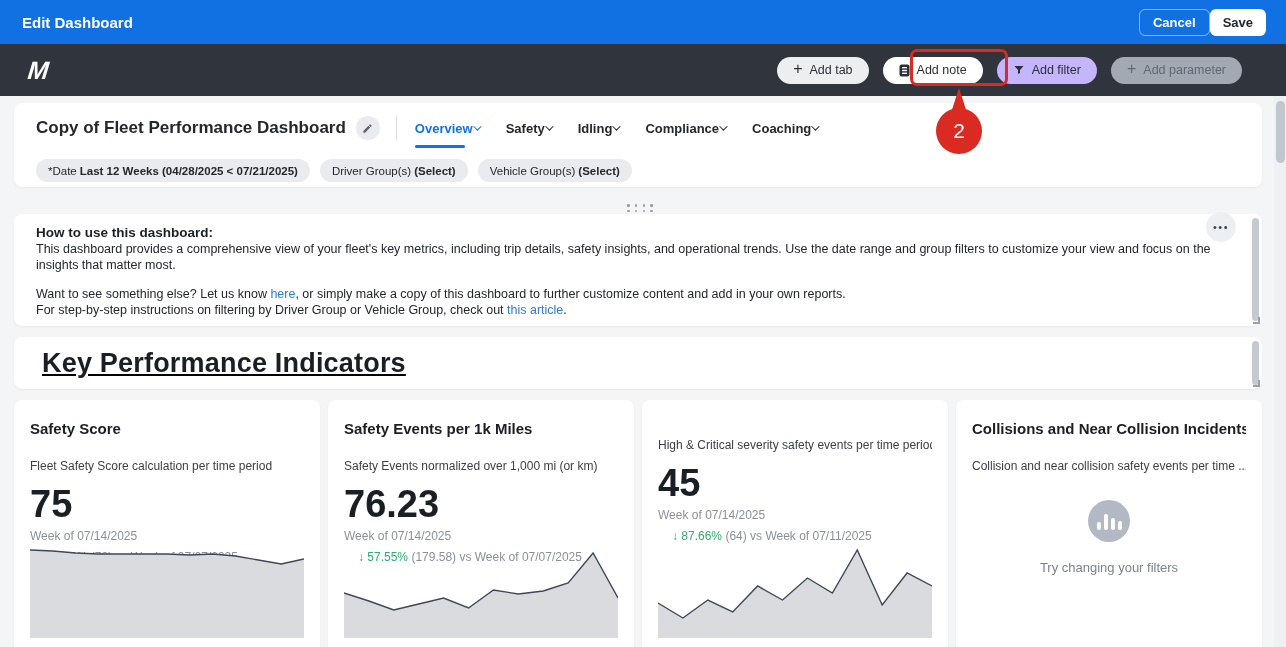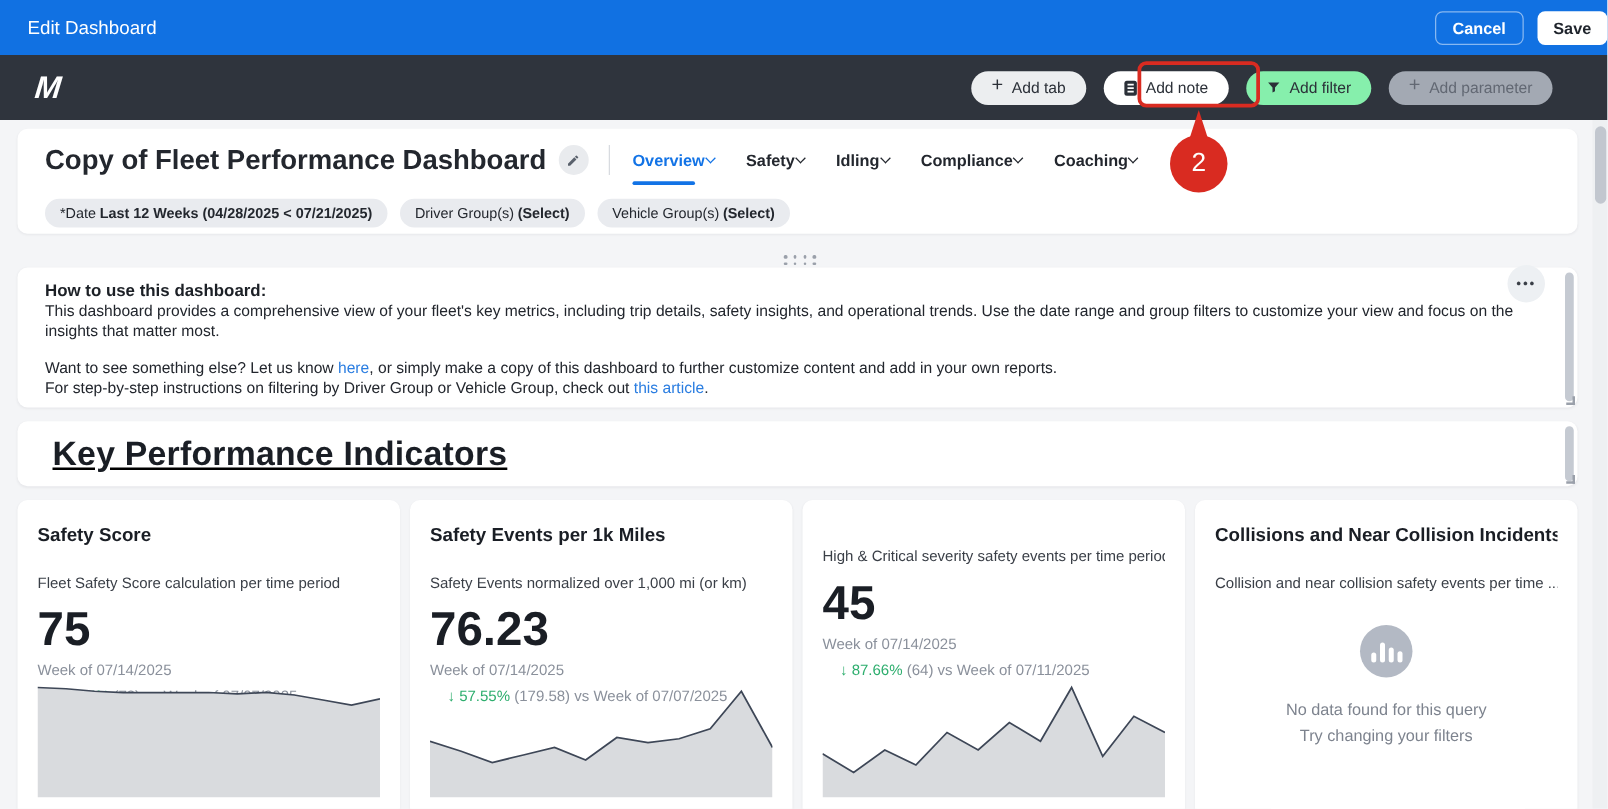--- a/index.html
+++ b/index.html
@@ -1,50 +1,50 @@
 <!DOCTYPE html>
 <html><head>
 <meta charset="utf-8">
 <style>
   * { margin:0; padding:0; box-sizing:border-box; }
   html,body { width:1286px; height:647px; }
   body { font-family:"Liberation Sans", sans-serif; background:#f4f5f7; position:relative; overflow:hidden; }
 
   
   .edit-bar { position:absolute; left:0; top:0; width:1286px; height:44px; background:#1171e2; display:flex; align-items:center; }
-  .edit-title { color:#fff; font-size:15px; font-weight:400; margin-left:22px; }
-  .edit-actions { margin-left:auto; display:flex; gap:11px; }
+  .edit-title { color:#fff; font-size:15px; font-weight:700; margin-left:22px; }
+  .edit-actions { margin-left:auto; margin-right:20px; display:flex; }
   .btn-cancel { height:27px; padding:0 13px; border-radius:6px; border:1px solid rgba(255,255,255,.5); background:transparent; color:#fff; font-size:13px; font-weight:700; font-family:inherit; cursor:pointer; }
   .btn-save { height:27px; padding:0 13px; border-radius:6px; border:none; background:#fff; color:#1f242c; font-size:13px; font-weight:700; font-family:inherit; cursor:pointer; }
 
   
   .toolbar { position:absolute; left:0; top:44px; width:1286px; height:52px; background:#2f343d; display:flex; align-items:center; }
   .logo { color:#fff; font-size:25px; font-weight:900; font-style:italic; margin-left:28px; transform:skewX(-6deg); letter-spacing:-1px; }
   .tool-btns { margin-left:auto; margin-right:44px; display:flex; align-items:center; gap:14px; }
   .pill { height:27px; border-radius:14px; display:inline-flex; align-items:center; gap:7px; padding:0 16px; font-size:12.5px; font-weight:400; color:#2b3038; border:none; font-family:inherit; cursor:pointer; white-space:nowrap; }
   .pill .plus { font-size:16px; font-weight:400; line-height:1; margin-top:-2px; }
   .pill-addtab { background:#eceef0; }
   .pill-addnote { background:#ffffff; }
-  .pill-addfilter { background:#86efac; }
+  .pill-addfilter { background:#c4b5fd; }
   .pill-addparam { background:#a3a9b3; color:#626873; }
   .pill-addparam .plus { color:#626873; }
 
   
   .anno-rect { position:absolute; left:910px; top:49px; width:98px; height:37px; border:3px solid #d92b21; border-radius:7px; pointer-events:none; z-index:5; }
   .anno-pin { position:absolute; left:936px; top:88px; width:46px; height:66px; z-index:6; pointer-events:none; }
   .anno-pin .tri { position:absolute; left:12px; top:0; width:0; height:0; border-left:11px solid transparent; border-right:11px solid transparent; border-bottom:34px solid #d92b21; }
   .anno-pin .circ { position:absolute; left:0; top:20px; width:46px; height:46px; border-radius:50%; background:#d92b21; color:#fff; font-size:21px; display:flex; align-items:center; justify-content:center; }
 
   
   .card { position:absolute; background:#fff; border-radius:8px; box-shadow:0 1px 2px rgba(30,35,45,.06); }
 
   
   .header-card { left:14px; top:103px; width:1248px; height:84px; }
   .title-row { display:flex; align-items:center; height:50px; padding-left:22px; }
-  .dash-title { font-size:22px; font-weight:700; color:#23272e; }
+  .dash-title { font-size:17px; font-weight:700; color:#23272e; }
   .edit-pencil { width:24px; height:24px; border-radius:50%; background:#e9ebee; display:flex; align-items:center; justify-content:center; margin-left:10px; cursor:pointer; border:none; }
   .v-divider { width:1px; height:24px; background:#d8dbe0; margin:0 18px 0 16px; }
   .tabs { display:flex; align-items:center; gap:27px; }
   .tab { display:flex; align-items:center; gap:0; font-size:13px; font-weight:700; color:#23272e; cursor:pointer; position:relative; padding:6px 0; }
   .tab .chev { width:6px; height:6px; border-right:1.6px solid #23272e; border-bottom:1.6px solid #23272e; transform:rotate(45deg) translateY(-2px); display:inline-block; }
   .tab.active { color:#1273e6; }
   .tab.active .chev { border-color:#1273e6; }
   .tab.active::after { content:""; position:absolute; left:0; bottom:-6px; width:calc(100% - 14px); height:3px; border-radius:2px; background:#1273e6; }
   .chips-row { display:flex; gap:10px; padding-left:22px; margin-top:6px; }
   .chip { height:23px; border-radius:12px; background:#e9ebef; display:inline-flex; align-items:center; padding:0 12px; font-size:11.5px; color:#23272e; cursor:pointer; white-space:nowrap; gap:3px; }
@@ -272,21 +272,20 @@
 <div class="card kpi-card" style="left:956px;">
   <div class="kpi-title">Collisions and Near Collision Incidents</div>
   <div class="kpi-sub">Collision and near collision safety events per time ...</div>
   <div class="nodata">
     <div class="nodata-circle">
       <i style="height:8px;"></i>
         <i style="height:16px;"></i>
         <i style="height:12px;"></i>
         <i style="height:9px;"></i>
     </div>
-    <div class="nodata-l1">No data found for this query</div>
     <div class="nodata-l2">Try changing your filters</div>
   </div>
 
 </div>
 
 <div class="page-scroll-track">
   <div class="page-scroll-thumb"></div>
 </div>
 
 </body></html>

